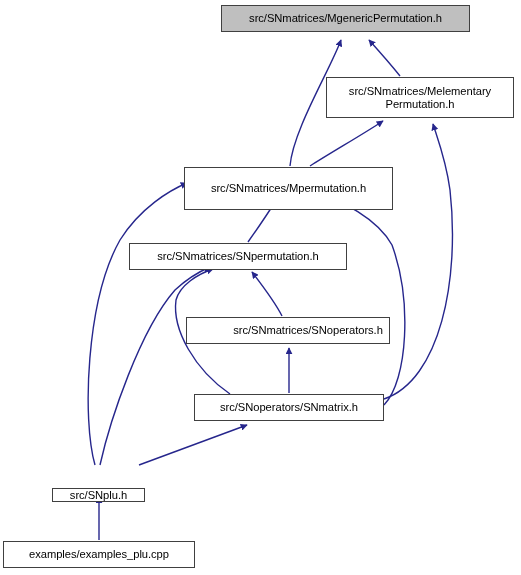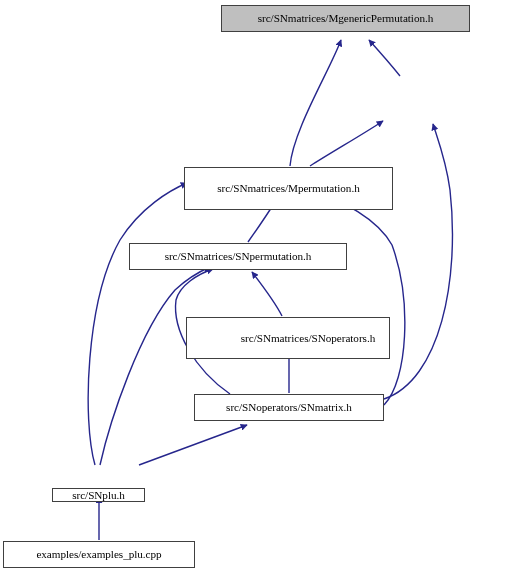--- a/index.html
+++ b/index.html
@@ -9,21 +9,20 @@
   }
   body {
     font-family: "Liberation Sans", sans-serif;
   }
   #graph {
     position: relative;
     width: 521px;
     height: 575px;
     background: #ffffff;
     overflow: hidden;
-    font-family: Liberation Serif, serif;
   }
   #edges {
     position: absolute;
     left: 0;
     top: 0;
     width: 521px;
     height: 575px;
   }
   .node {
     position: absolute;
@@ -83,30 +82,34 @@
       <path d="M 139 465 L 247 425"></path>
 
       <path d="M 99 540 L 99 497"></path>
     </g>
   </svg>
 
   <div class="node root" style="left:221px; top:5px; width:249px; height:27px;">
     <span>src/SNmatrices/MgenericPermutation.h</span>
   </div>
 
+  <div class="node" style="left:326px; top:77px; width:188px; height:41px;">
+    <span>src/SNmatrices/Melementary
+Permutation.h</span>
+  </div>
 
   <div class="node" style="left:184px; top:167px; width:209px; height:43px;">
     <span>src/SNmatrices/Mpermutation.h</span>
   </div>
 
   <div class="node" style="left:129px; top:243px; width:218px; height:27px;">
     <span>src/SNmatrices/SNpermutation.h</span>
   </div>
 
-  <div class="node" style="left:186px; top:317px; width:204px; height:42px;padding-left:40px;">
+  <div class="node" style="left:186px; top:317px; width:204px; height:27px;padding-left:40px;">
     <span>src/SNmatrices/SNoperators.h</span>
   </div>
 
   <div class="node" style="left:194px; top:394px; width:190px; height:27px;">
     <span>src/SNoperators/SNmatrix.h</span>
   </div>
 
   <div class="node" style="left:52px; top:488px; width:93px; height:14px;">
     <span>src/SNplu.h</span>
   </div>

